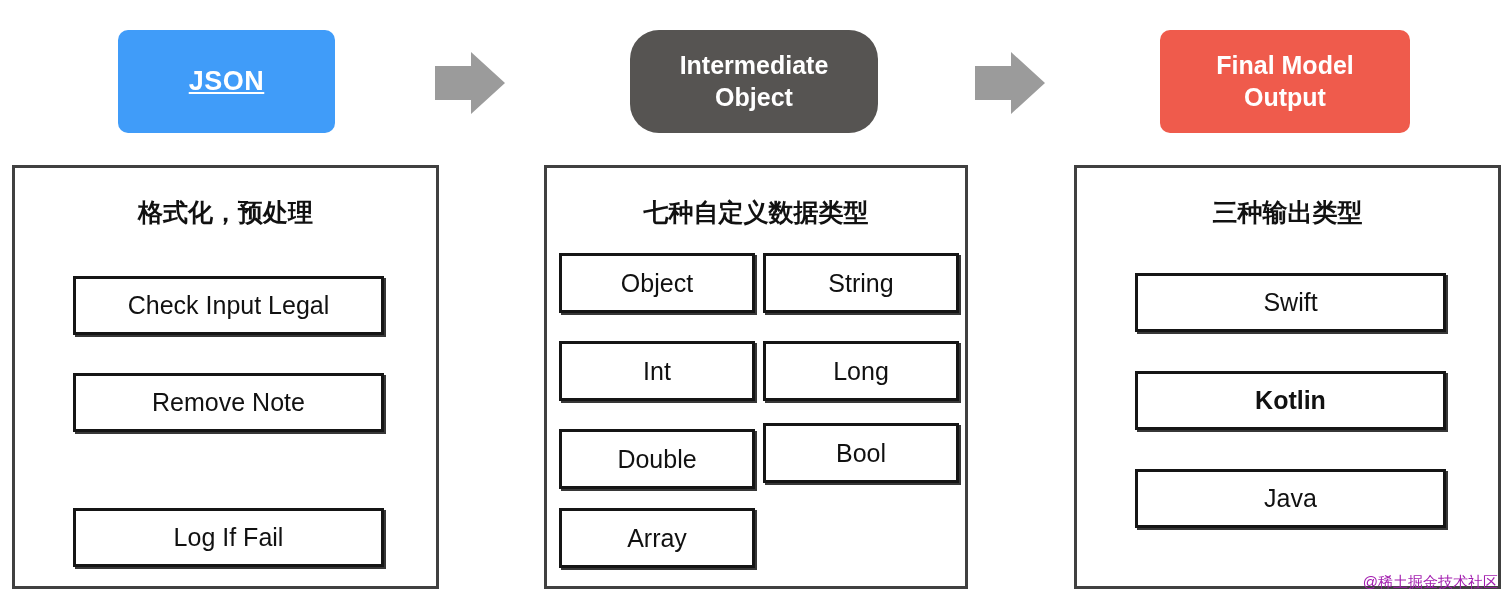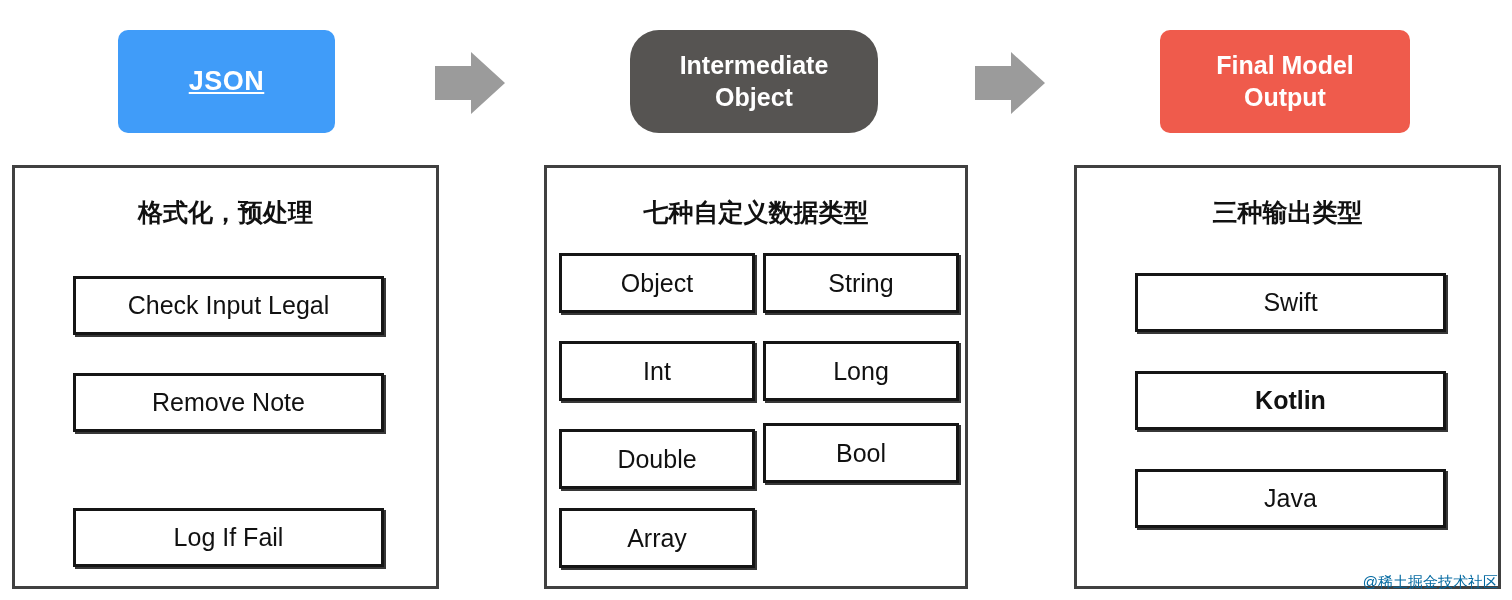--- a/index.html
+++ b/index.html
@@ -116,21 +116,21 @@
   
   .p3-i0 { left: 58px; top: 105px; width: 305px; height: 53px; }
   .p3-i1 { left: 58px; top: 203px; width: 305px; height: 53px; font-weight: bold; }
   .p3-i2 { left: 58px; top: 301px; width: 305px; height: 53px; }
 
   .watermark {
     position: absolute;
     right: 14px;
     bottom: 8px;
     font-size: 15px;
-    color: #0369a1;
+    color: #a21caf;
   }
 </style>
 </head>
 <body>
 
 <div class="pill pill-json">
   <span>JSON</span>
 </div>
 
 <div class="pill pill-intermediate">

